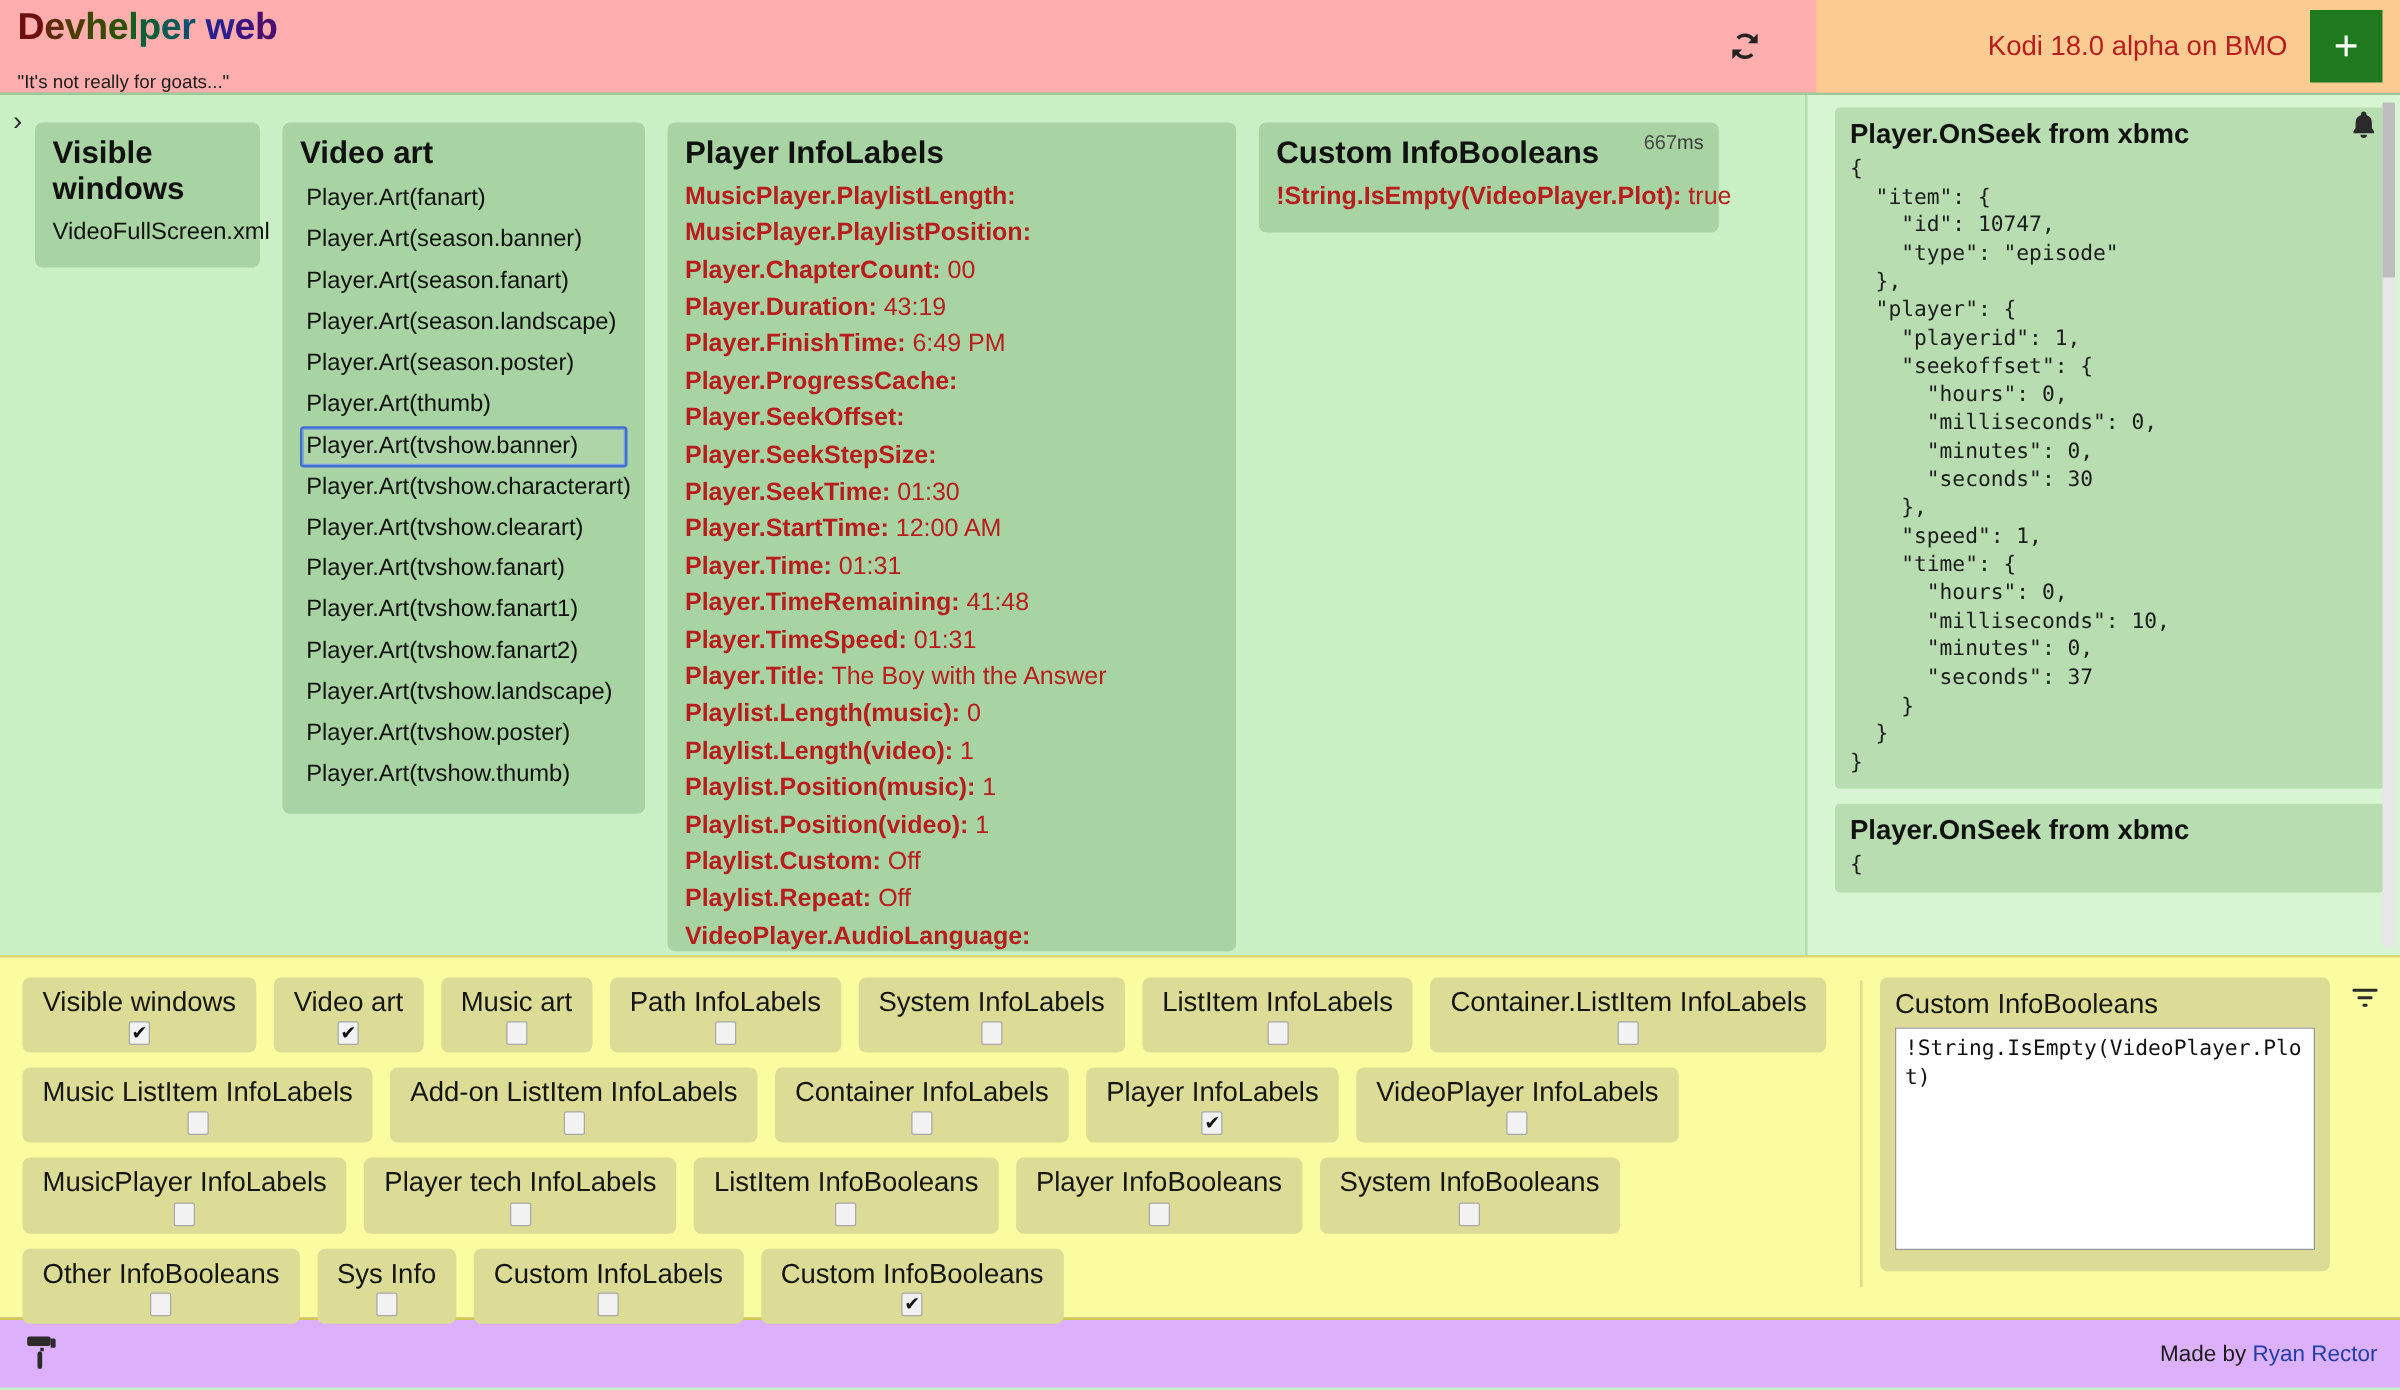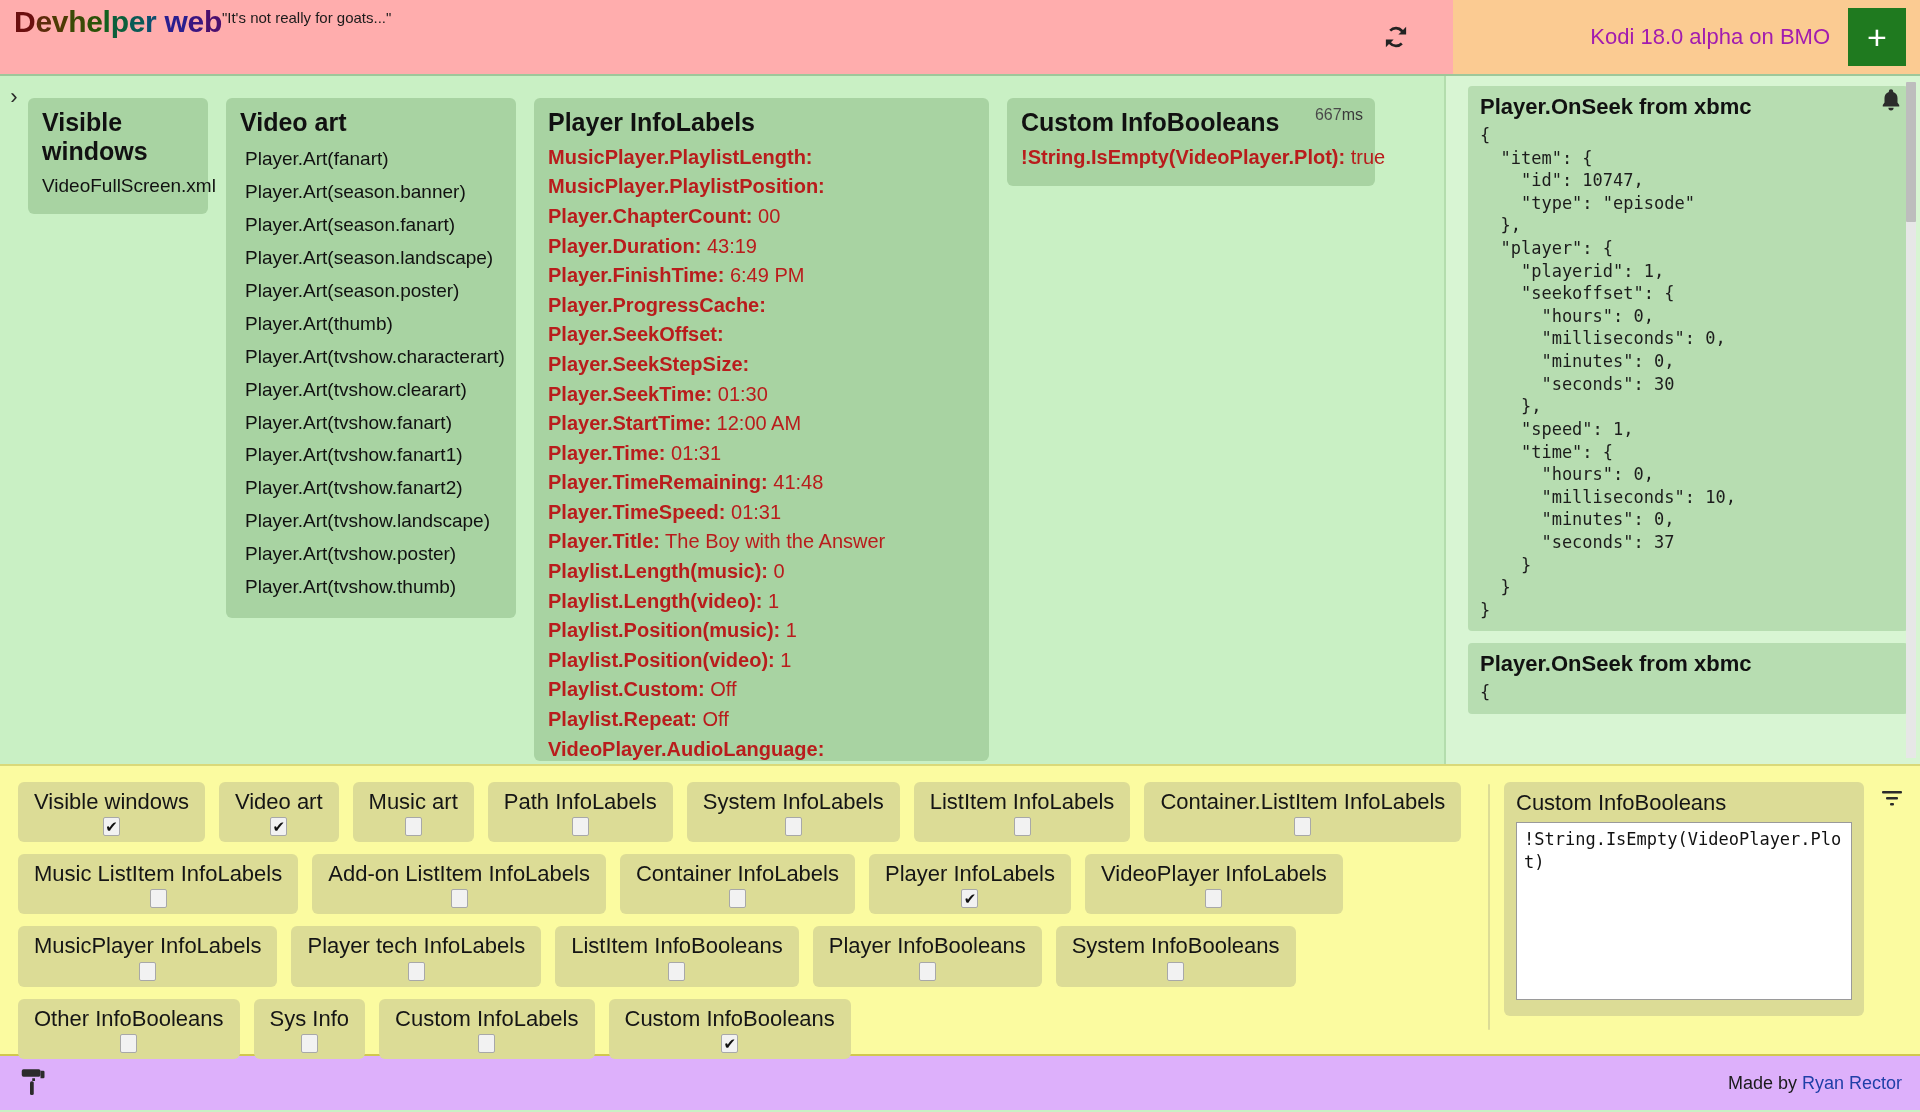--- a/index.html
+++ b/index.html
@@ -13,21 +13,21 @@
 
   
   .header {
     height: 76px; width: 100%;
     display: flex; align-items: stretch;
     background: #ffadad;
     border-bottom: 2px solid #9ec79a;
   }
   .header-left {
     flex: 0 0 auto; padding: 6px 0 0 14px;
-    display: flex; flex-direction: row; justify-content: space-between;
+    display: flex; flex-direction: column; justify-content: space-between;
   }
   .app-title {
     font-size: 30px; font-weight: bold; line-height: 1.05;
     letter-spacing: -0.3px; white-space: nowrap;
   }
   .app-title span:nth-child(1){color:#6b0f0f}
   .app-title span:nth-child(2){color:#5c2b0b}
   .app-title span:nth-child(3){color:#4d3b05}
   .app-title span:nth-child(4){color:#3a4a06}
   .app-title span:nth-child(5){color:#2b5208}
@@ -51,21 +51,21 @@
     width: 34px; height: 34px; cursor: pointer;
     display: flex; align-items: center; justify-content: center;
   }
   .header-right {
     flex: 0 0 467px;
     background: #fbcb92;
     display: flex; align-items: center; justify-content: flex-end;
     padding-right: 14px; gap: 0;
   }
   .kodi-label {
-    font-size: 22px; color: #a21caf; margin-right: 18px; white-space: nowrap;
+    font-size: 22px; color: #b91c1c; margin-right: 18px; white-space: nowrap;
   }
   .add-btn {
     width: 58px; height: 58px; background: #1f7a1f;
     display: flex; align-items: center; justify-content: center;
     color: #fff; font-size: 34px; line-height: 1; cursor: pointer;
     font-weight: 300;
   }
 
   
   .main {
@@ -278,20 +278,21 @@
 
     <div class="card" id="card-video-art">
       <h2>Video art</h2>
       <div class="art-list" id="video-art-list">
           <div class="art-item">Player.Art(fanart)</div>
           <div class="art-item">Player.Art(season.banner)</div>
           <div class="art-item">Player.Art(season.fanart)</div>
           <div class="art-item">Player.Art(season.landscape)</div>
           <div class="art-item">Player.Art(season.poster)</div>
           <div class="art-item">Player.Art(thumb)</div>
+          <div class="art-item selected">Player.Art(tvshow.banner)</div>
           <div class="art-item">Player.Art(tvshow.characterart)</div>
           <div class="art-item">Player.Art(tvshow.clearart)</div>
           <div class="art-item">Player.Art(tvshow.fanart)</div>
           <div class="art-item">Player.Art(tvshow.fanart1)</div>
           <div class="art-item">Player.Art(tvshow.fanart2)</div>
           <div class="art-item">Player.Art(tvshow.landscape)</div>
           <div class="art-item">Player.Art(tvshow.poster)</div>
           <div class="art-item">Player.Art(tvshow.thumb)</div>
         </div>
     </div>

